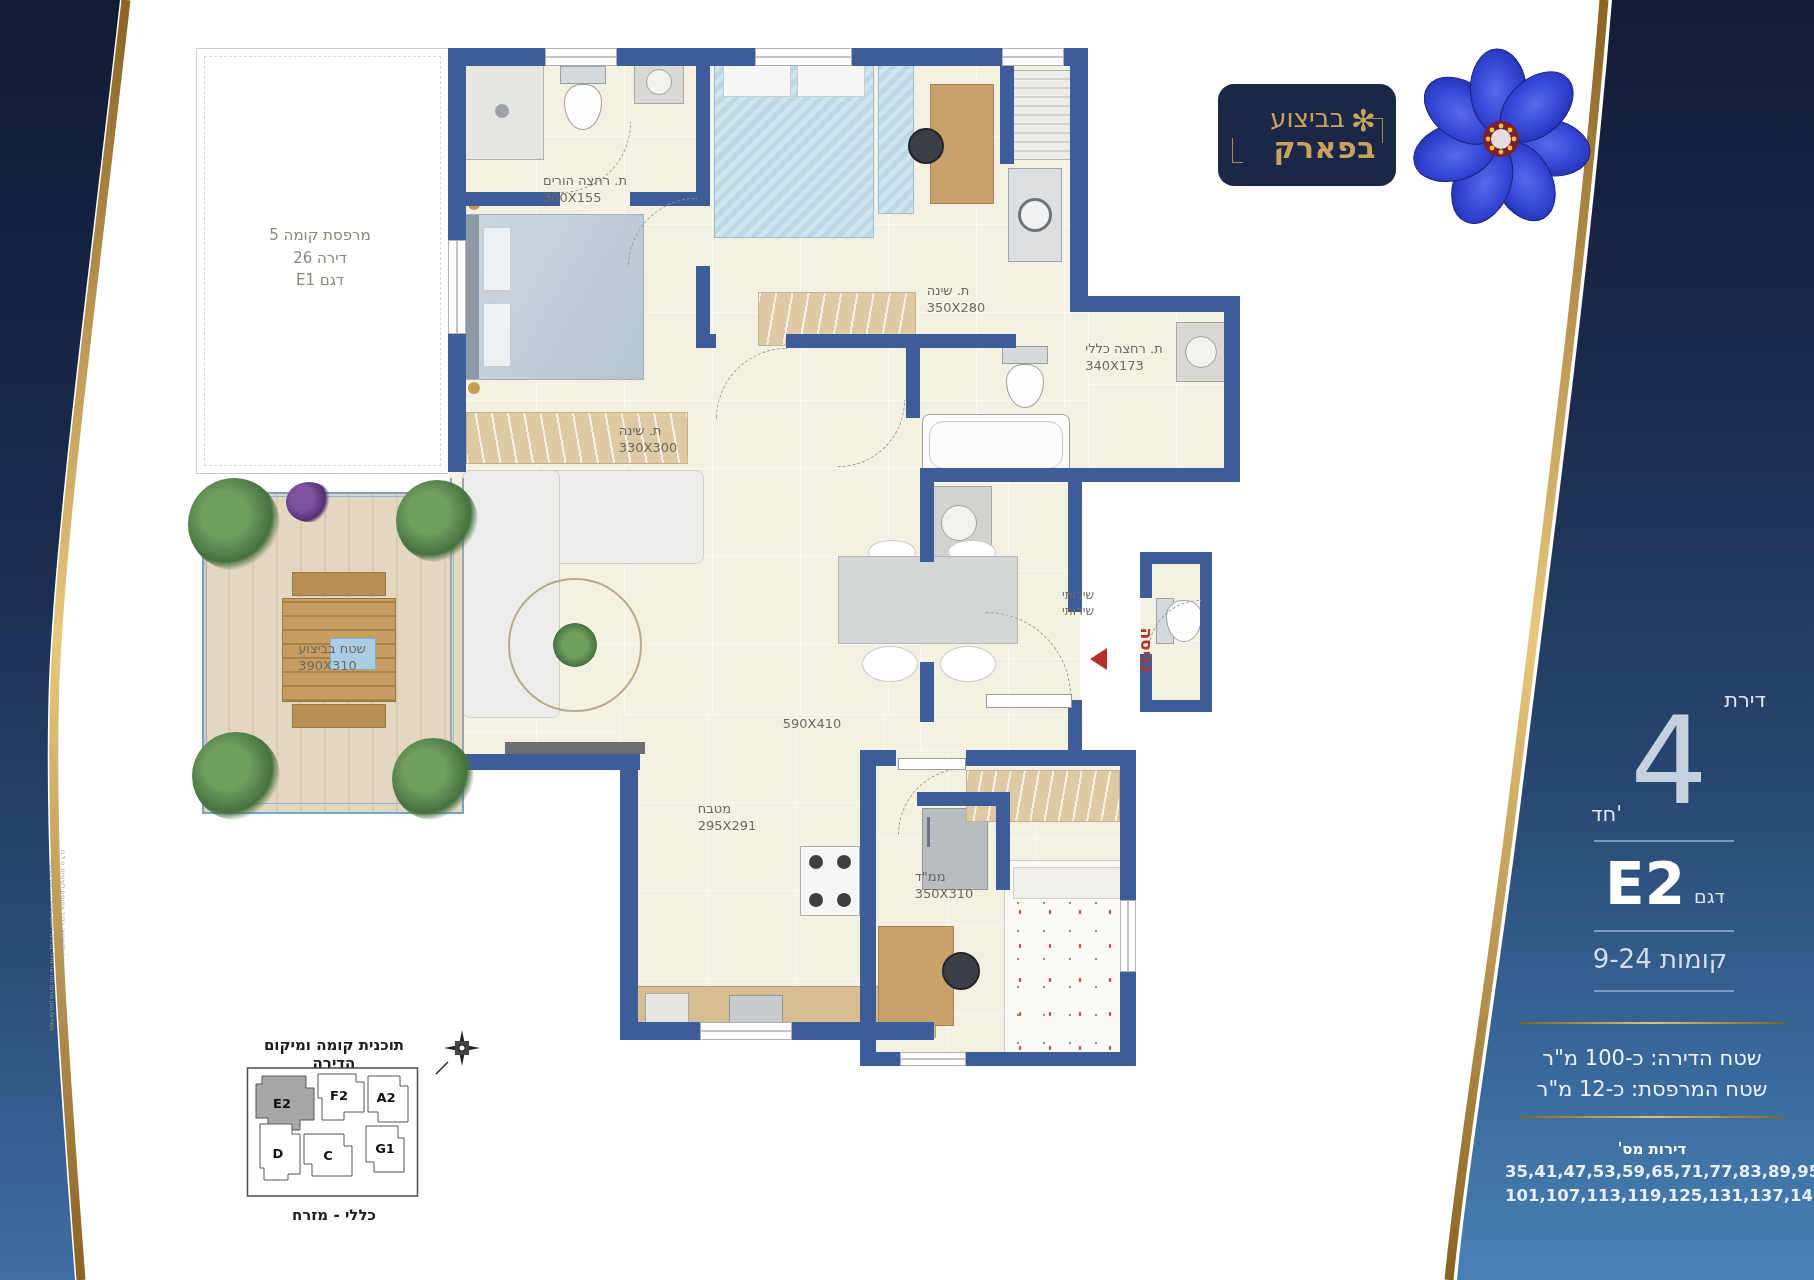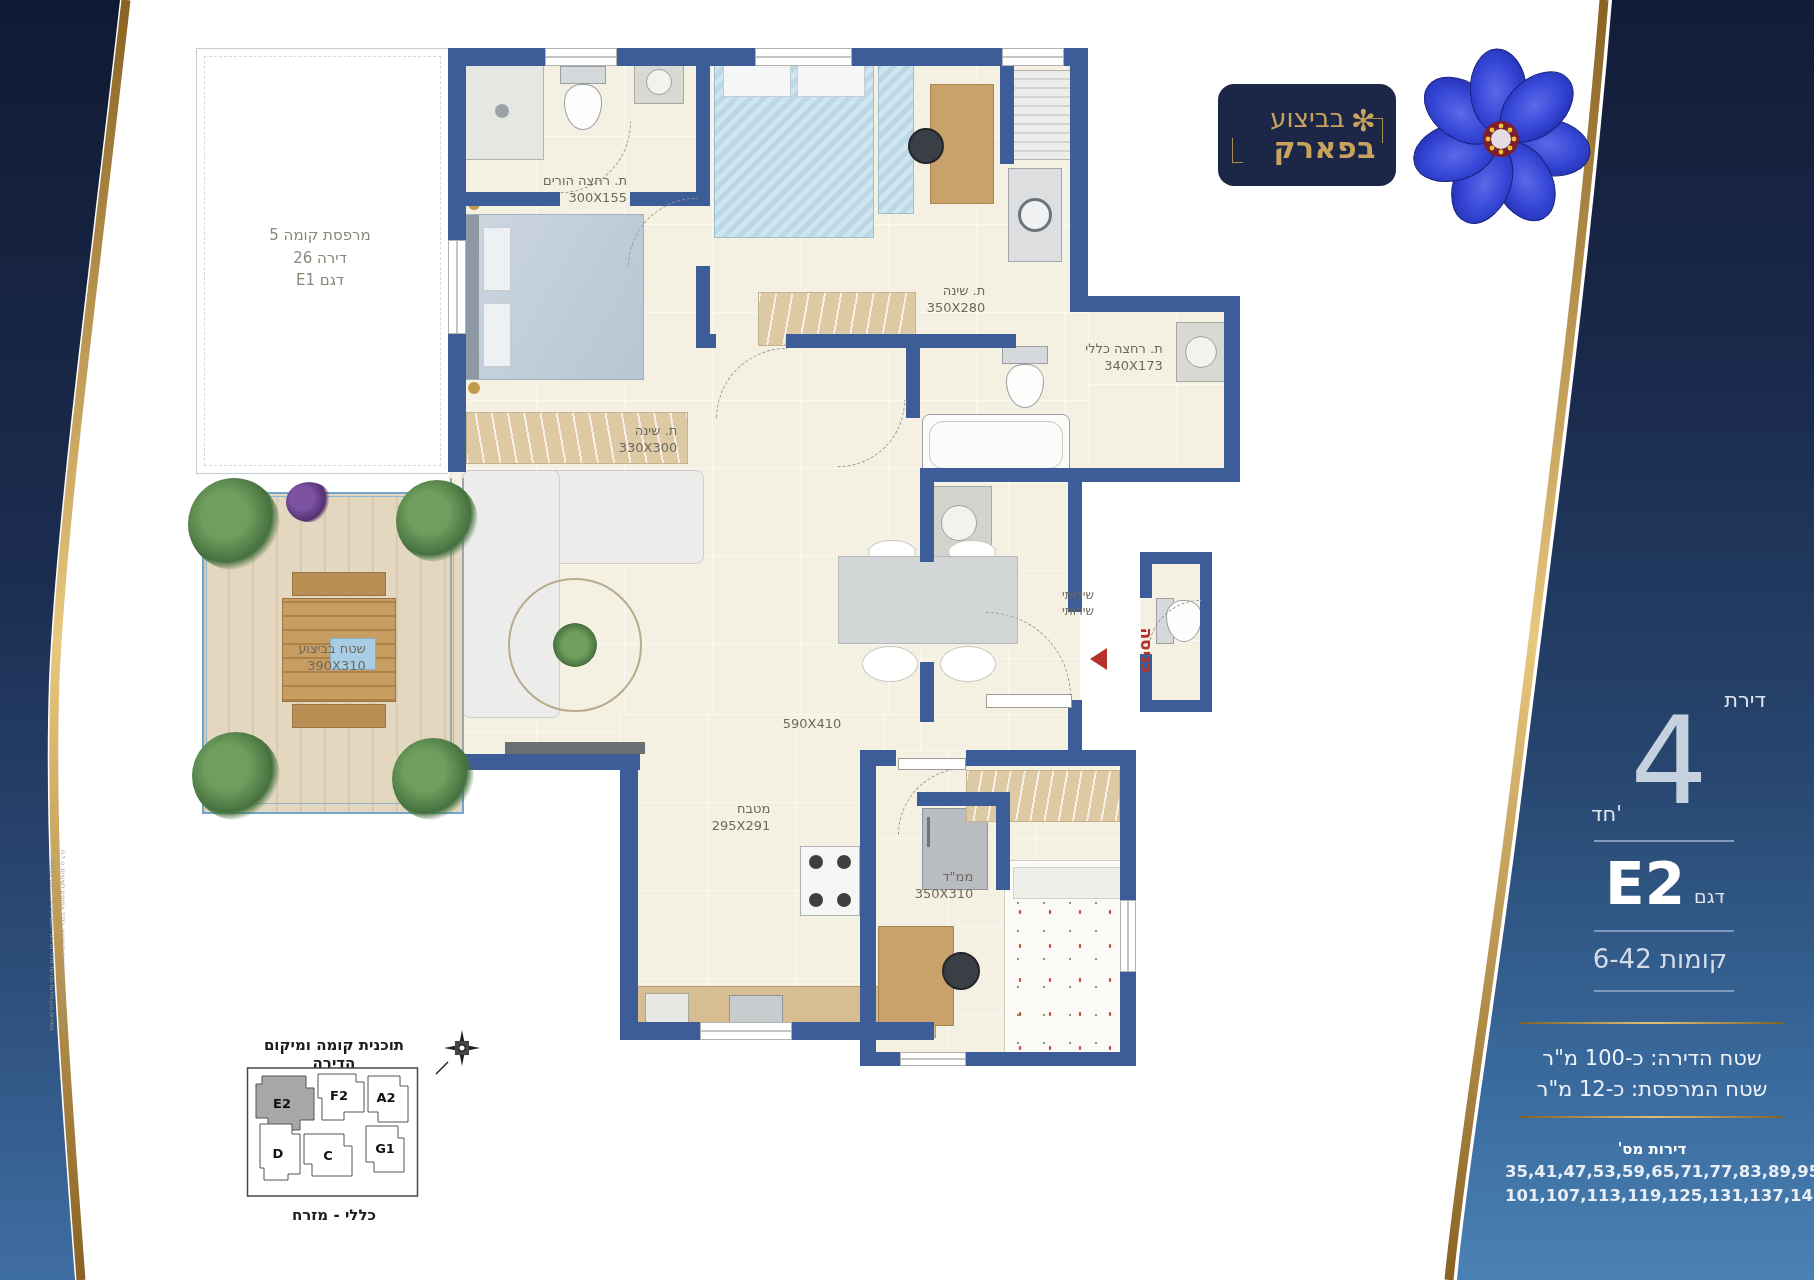--- a/index.html
+++ b/index.html
@@ -9,21 +9,21 @@
   
   .floor{position:absolute;background:#f4f0e2;
     background-image:linear-gradient(rgba(255,255,255,.55) 1px,transparent 1px),
                      linear-gradient(90deg,rgba(255,255,255,.55) 1px,transparent 1px);
     background-size:88px 88px;z-index:2;}
   .wall{position:absolute;background:#3d5d99;z-index:6;}
   .winH{position:absolute;background:#fff;border:1px solid #b1b1ad;z-index:7;
     background-image:linear-gradient(to bottom,transparent 44%,#c4c4c0 44%,#c4c4c0 56%,transparent 56%);}
   .winV{position:absolute;background:#fff;border:1px solid #b1b1ad;z-index:7;
     background-image:linear-gradient(to right,transparent 44%,#c4c4c0 44%,#c4c4c0 56%,transparent 56%);}
-  .lbl{position:absolute;z-index:12;font-size:13px;color:#6e695e;text-align:right;line-height:1.3;
+  .lbl{position:absolute;z-index:12;font-size:13px;color:#6e695e;text-align:left;line-height:1.3;
     direction:rtl;transform:translate(-50%,-50%);white-space:nowrap;}
   .arc{position:absolute;z-index:9;}
   .leaf{position:absolute;background:#fff;border:1px solid #9b9b94;z-index:9;}
   .furn{position:absolute;z-index:5;}
   .toiletBowl{background:#fdfdfc;border:1.5px solid #9aa0a4;border-radius:45% 45% 50% 50%/38% 38% 60% 60%;}
   .toiletTank{background:#d6d9db;border:1px solid #9aa0a4;}
   
   .ptxt{position:absolute;z-index:20;color:#eef2f8;direction:rtl;text-align:center;}
   .pdiv{position:absolute;z-index:20;background:#8099ba;}
   .gdiv{position:absolute;z-index:20;background:linear-gradient(90deg,#7e6226,#e2c078,#7e6226);}
@@ -292,21 +292,21 @@
     <div>ת. רחצה כללי</div>
     <div>340X173</div>
   </div>
   <div class="lbl" style="left:1078px;top:604px;font-size:12px;">
     <div>שירותי</div>
     <div>שירותי</div>
   </div>
   <div class="lbl" style="left:812px;top:724px;">
     <div>590X410</div>
   </div>
-  <div class="lbl" style="left:727px;top:818px;margin-left:14px;">
+  <div class="lbl" style="left:727px;top:818px;">
     <div>מטבח</div>
     <div>295X291</div>
   </div>
   <div class="lbl" style="left:944px;top:886px;">
     <div>ממ"ד</div>
     <div>350X310</div>
   </div>
   <div class="lbl" style="left:332px;top:658px;">
     <div>שטח בביצוע</div>
     <div>390X310</div>
@@ -394,21 +394,21 @@
     <span id="num4">4</span>
     <span id="aptWord">דירת</span>
     <span id="hadWord">חד'</span>
   </div>
   <div class="pdiv" style="left:1594px;top:840px;width:140px;height:2px;"></div>
   <div id="modelRow">
     <span id="modelNum">E2</span>
     <span id="modelWord">דגם</span>
   </div>
   <div class="pdiv" style="left:1594px;top:930px;width:140px;height:1.5px;"></div>
-  <div class="ptxt" style="left:1560px;top:944px;width:200px;font-size:26px;color:#d3dce8;">קומות 6-42</div>
+  <div class="ptxt" style="left:1560px;top:944px;width:200px;font-size:26px;color:#d3dce8;">קומות 9-24</div>
   <div class="pdiv" style="left:1594px;top:990px;width:140px;height:1.5px;"></div>
   <div class="gdiv" style="left:1520px;top:1022px;width:264px;height:2px;"></div>
   <div class="ptxt" style="left:1520px;top:1046px;width:264px;font-size:21px;">שטח הדירה:  כ-100 מ"ר</div>
   <div class="ptxt" style="left:1520px;top:1077px;width:264px;font-size:21px;">שטח המרפסת:  כ-12 מ"ר</div>
   <div class="gdiv" style="left:1520px;top:1116px;width:264px;height:2px;"></div>
   <div class="ptxt" style="left:1520px;top:1140px;width:264px;font-size:15px;font-weight:bold;color:#fff;">דירות מס'</div>
   <div class="ptxt" style="left:1505px;top:1162px;width:294px;font-size:16.5px;font-weight:bold;color:#e8eef6;direction:ltr;">35,41,47,53,59,65,71,77,83,89,95</div>
   <div class="ptxt" style="left:1505px;top:1186px;width:294px;font-size:16.5px;font-weight:bold;color:#e8eef6;direction:ltr;">101,107,113,119,125,131,137,143</div>
 
 </div>

